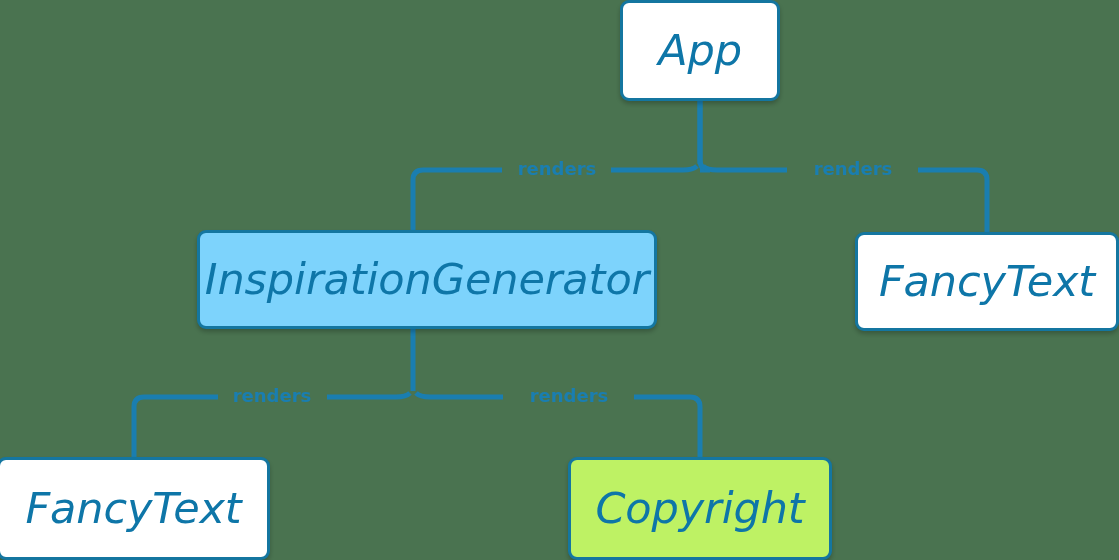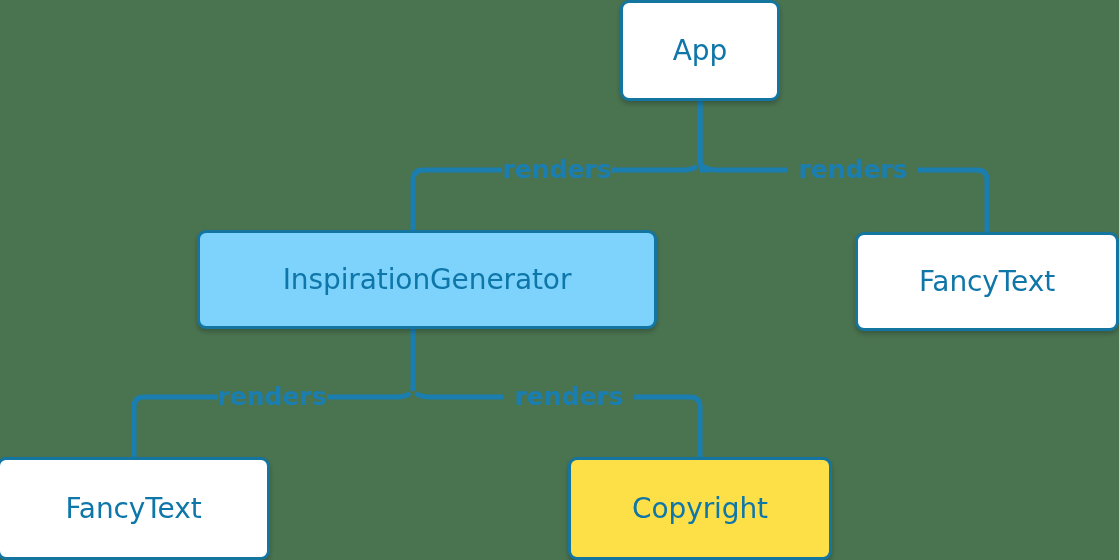--- a/index.html
+++ b/index.html
@@ -32,29 +32,30 @@
     background: #ffffff;
     border: 3px solid #1476a0;
     border-radius: 9px;
     box-shadow: 0 3px 4px rgba(0,0,0,0.22);
     display: flex;
     align-items: center;
     justify-content: center;
   }
   .node-label {
     color: #0e76a8;
-    font-size: 28px;
+    font-size: 43px;
     line-height: 1;
     letter-spacing: -0.1px;
     white-space: nowrap;
+    font-style: italic;
   }
   .edge-label {
     position: absolute;
     color: #1a7eb0;
-    font-size: 25px;
+    font-size: 18px;
     line-height: 1;
     font-weight: 600;
     white-space: nowrap;
     transform: translate(-50%, -50%);
   }
 </style>
 </head>
 <body>
 
 <div id="diagram-root" style="background: rgb(74, 115, 80);">
@@ -90,21 +91,21 @@
   </div>
 
   <div class="node-box" id="node-fancy-top" style="left: 855px; top: 232px; width: 264px; height: 99px; background: rgb(255, 255, 255); border-color: rgb(20, 118, 160);">
     <span class="node-label" style="color: rgb(14, 118, 168);">FancyText</span>
   </div>
 
   <div class="node-box" id="node-fancy-bot" style="left: -3px; top: 457px; width: 273px; height: 103px; background: rgb(255, 255, 255); border-color: rgb(20, 118, 160);">
     <span class="node-label" style="color: rgb(14, 118, 168);">FancyText</span>
   </div>
 
-  <div class="node-box" id="node-copyright" style="left: 568px; top: 457px; width: 264px; height: 103px; background: #fde047; border-color: rgb(20, 118, 160);">
+  <div class="node-box" id="node-copyright" style="left: 568px; top: 457px; width: 264px; height: 103px; background: #bef264; border-color: rgb(20, 118, 160);">
     <span class="node-label" style="color: rgb(14, 118, 168);">Copyright</span>
   </div>
 
   <div class="edge-label" id="edge-label-0" style="left: 557px; top: 169px; color: rgb(26, 126, 176);">renders</div>
   <div class="edge-label" id="edge-label-1" style="left: 853px; top: 169px; color: rgb(26, 126, 176);">renders</div>
   <div class="edge-label" id="edge-label-2" style="left: 272px; top: 396px; color: rgb(26, 126, 176);">renders</div>
   <div class="edge-label" id="edge-label-3" style="left: 569px; top: 396px; color: rgb(26, 126, 176);">renders</div>
 
 </div>
 

